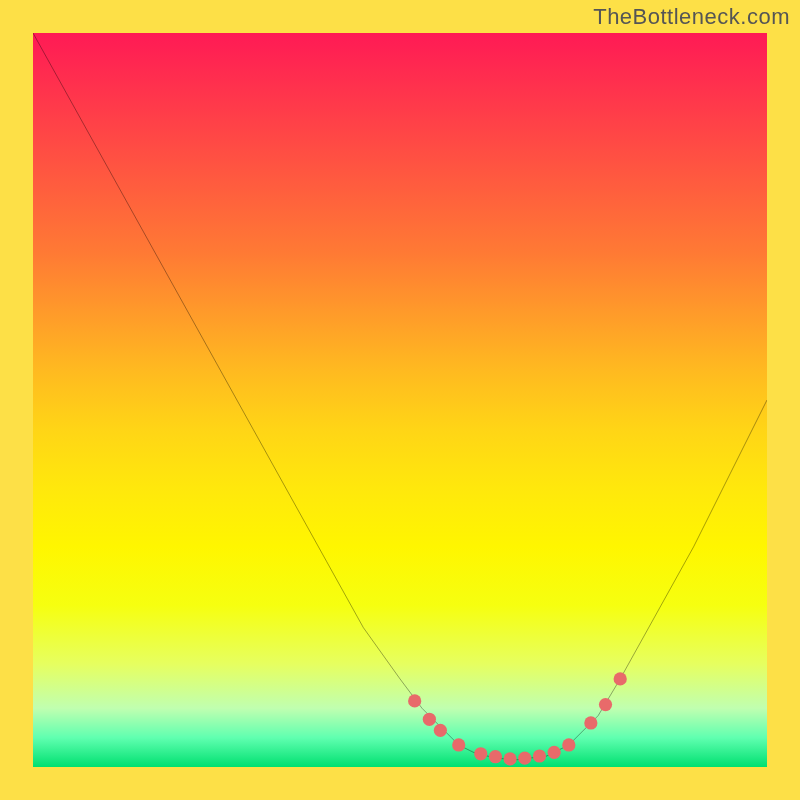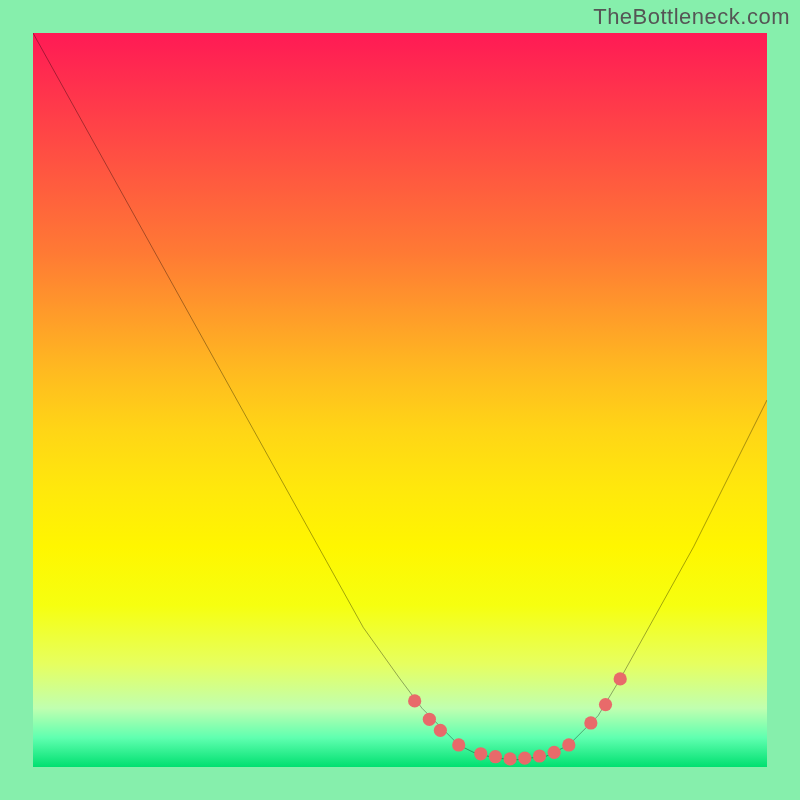--- a/index.html
+++ b/index.html
@@ -8,21 +8,21 @@
     width: 800px;
     height: 800px;
     background: #000;
     font-family: Arial, Helvetica, sans-serif;
     overflow: hidden;
   }
   .frame {
     position: relative;
     width: 800px;
     height: 800px;
-    background: #86efac;
+    background: #fde047;
   }
   .watermark {
     position: absolute;
     top: 4px;
     right: 10px;
     color: #555;
     font-size: 22px;
     font-weight: 500;
     letter-spacing: 0.5px;
     z-index: 50;

